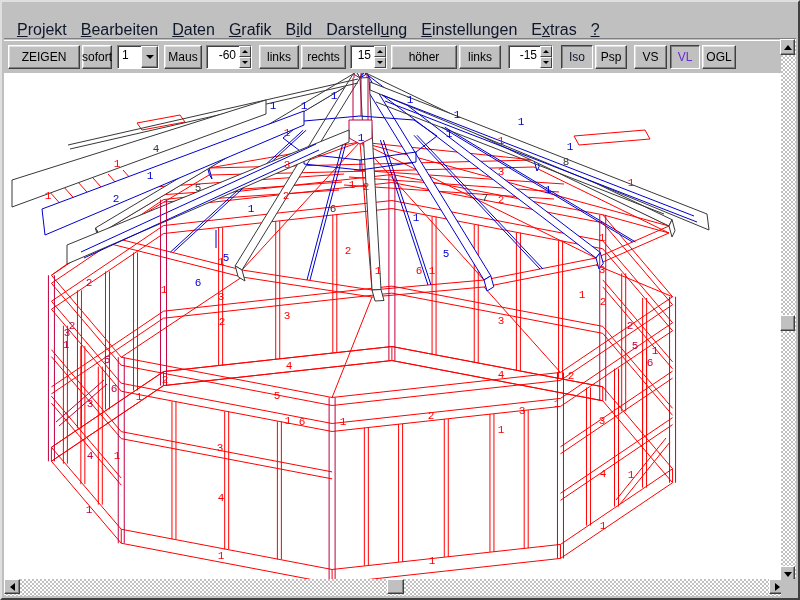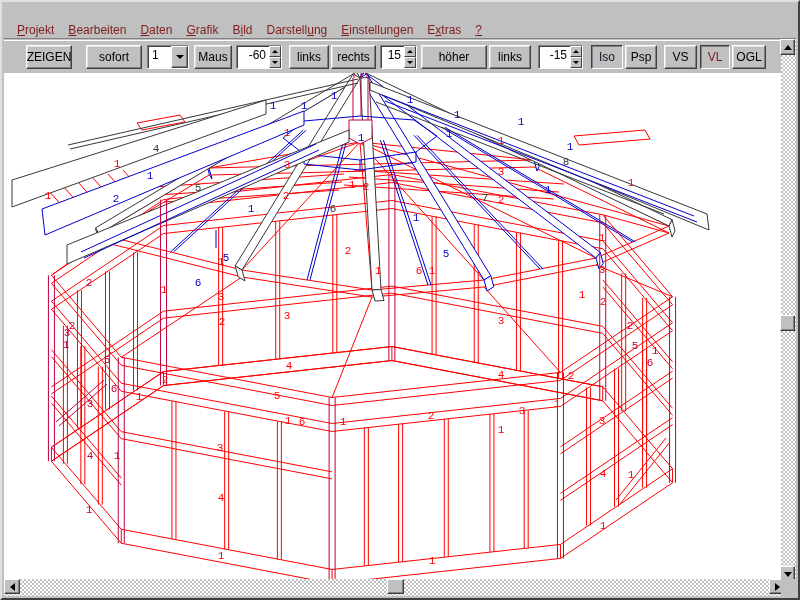--- a/index.html
+++ b/index.html
@@ -11,21 +11,21 @@
     display:flex;align-items:center;padding:0 2px;}
   .title-icon{width:16px;height:14px;background:#fff;border:1px solid #000;margin-right:3px;flex:0 0 auto;}
   .title-text{color:#fff;font-weight:bold;font-size:12px;letter-spacing:0.5px;white-space:nowrap;}
   .title-buttons{margin-left:auto;display:flex;gap:1px;}
   .tbtn{width:16px;height:14px;background:#C0C0C0;border:1px solid;border-color:#fff #404040 #404040 #fff;
     box-shadow:inset -1px -1px 0 #808080;font-size:9px;line-height:11px;text-align:center;
     font-family:"DejaVu Sans Mono",monospace;color:#000;}
   .tbtn.close{margin-left:2px;}
   .menubar{position:absolute;left:2px;top:19px;right:2px;height:18px;background:#C0C0C0;
     display:flex;align-items:center;padding-left:6px;border-bottom:1px solid #808080;}
-  .menu-item{font-size:12px;color:#7f1d1d;padding:1px 7px;white-space:nowrap;}
+  .menu-item{font-size:16px;color:#0f172a;padding:1px 7px;white-space:nowrap;}
   .menu-item u{text-decoration:underline;}
   .toolbar{position:absolute;left:2px;top:38px;width:781px;height:33px;background:#C0C0C0;
     border-top:1px solid #fff;display:flex;align-items:center;padding-left:2px;}
   .tool{height:24px;font-size:12px;color:#000;display:flex;align-items:center;justify-content:center;flex:0 0 auto;}
   .btn95{background:#C0C0C0;border:1px solid;border-color:#fff #404040 #404040 #fff;
     box-shadow:inset -1px -1px 0 #808080,inset 1px 1px 0 #DFDFDF;}
   .btn95.pressed{border-color:#404040 #fff #fff #404040;box-shadow:inset 1px 1px 0 #808080;}
   .combo{background:#fff;border:1px solid;border-color:#808080 #fff #fff #808080;
     box-shadow:inset 1px 1px 0 #404040;display:flex;align-items:stretch;padding:0;}
   .combo-value{flex:1;font-size:12px;padding:2px 4px;text-align:left;}
@@ -72,22 +72,22 @@
       <span class="menu-item"><u>D</u>aten</span>
       <span class="menu-item"><u>G</u>rafik</span>
       <span class="menu-item">B<u>i</u>ld</span>
       <span class="menu-item">Darstell<u>u</u>ng</span>
       <span class="menu-item"><u>E</u>instellungen</span>
       <span class="menu-item">E<u>x</u>tras</span>
       <span class="menu-item"><u>?</u></span>
     </div>
 
   <div class="toolbar" id="toolbar">
-      <div class="tool btn95" style="width: 46px; margin-left: 20px;">ZEIGEN</div>
-      <div class="tool btn95" style="width: 56px; margin-left: 14px;">sofort</div>
+      <div class="tool btn95" style="width: 72px; margin-left: 2px;">ZEIGEN</div>
+      <div class="tool btn95" style="width: 30px; margin-left: 2px;">sofort</div>
       <div class="tool combo" style="width: 42px; margin-left: 5px;">
         <span class="combo-value">1</span>
         <div class="combo-btn">
           <div class="arrow-down"></div>
         </div>
       </div>
       <div class="tool btn95" style="width: 38px; margin-left: 5px;">Maus</div>
       <div class="tool spin" style="width: 46px; margin-left: 4px;">
         <span class="spin-value">-60</span>
         <div class="spin-btns">
@@ -121,21 +121,21 @@
             <div class="arrow-up-s"></div>
           </div>
           <div>
             <div class="arrow-down-s"></div>
           </div>
         </div>
       </div>
       <div class="tool btn95 pressed" style="color: #0f172a; width: 32px; margin-left: 8px;">Iso</div>
       <div class="tool btn95" style="width: 32px; margin-left: 2px;">Psp</div>
       <div class="tool btn95" style="width: 33px; margin-left: 7px;">VS</div>
-      <div class="tool btn95 pressed" style="color: #7f1d1d; width: 30px; margin-left: 3px;">VL</div>
+      <div class="tool btn95 pressed" style="color: #6d28d9; width: 30px; margin-left: 3px;">VL</div>
       <div class="tool btn95" style="width: 34px; margin-left: 2px;">OGL</div>
     </div>
 
   <div class="canvas">
     <svg id="drawing" width="781" height="509" viewBox="0 71 781 509">
         <g>
           <line x1="47.43638610944021" y1="273.2652757177349" x2="159.54359527333767" y2="197.57804666057535" stroke="#FF0000" stroke-width="1"></line>
           <line x1="47.43638610944021" y1="281.2652757177349" x2="159.54359527333767" y2="205.57804666057535" stroke="#FF0000" stroke-width="1"></line>
           <line x1="47.43638610944021" y1="299.2652757177349" x2="159.54359527333767" y2="223.57804666057535" stroke="#FF0000" stroke-width="1"></line>
           <line x1="47.43638610944021" y1="307.2652757177349" x2="159.54359527333767" y2="231.57804666057535" stroke="#FF0000" stroke-width="1"></line>

